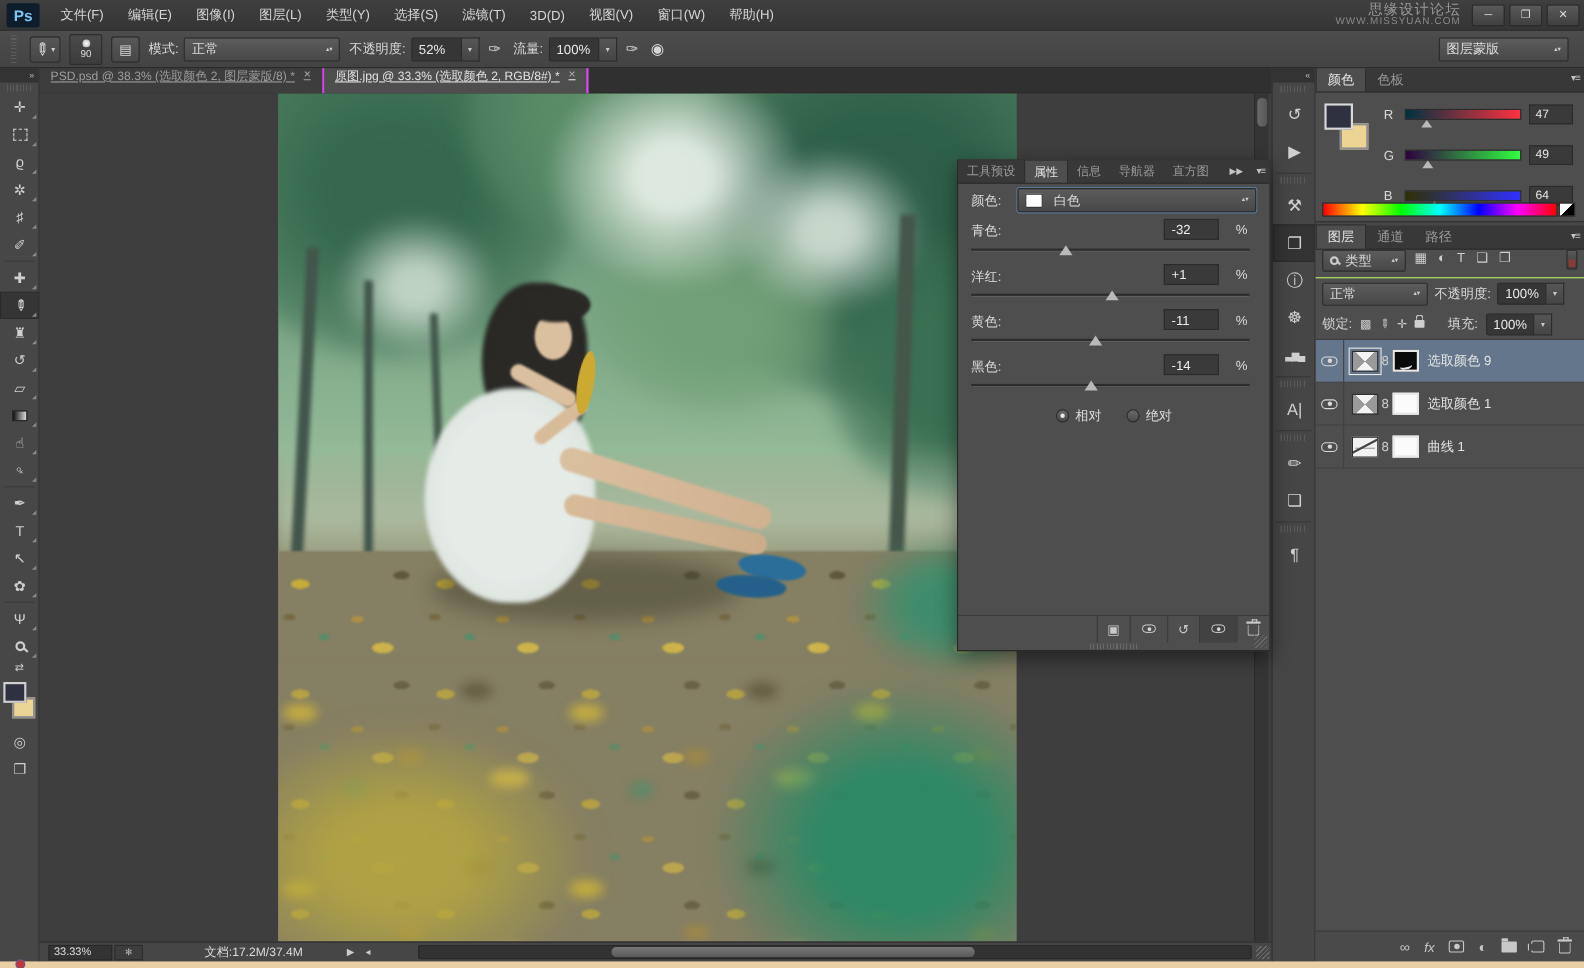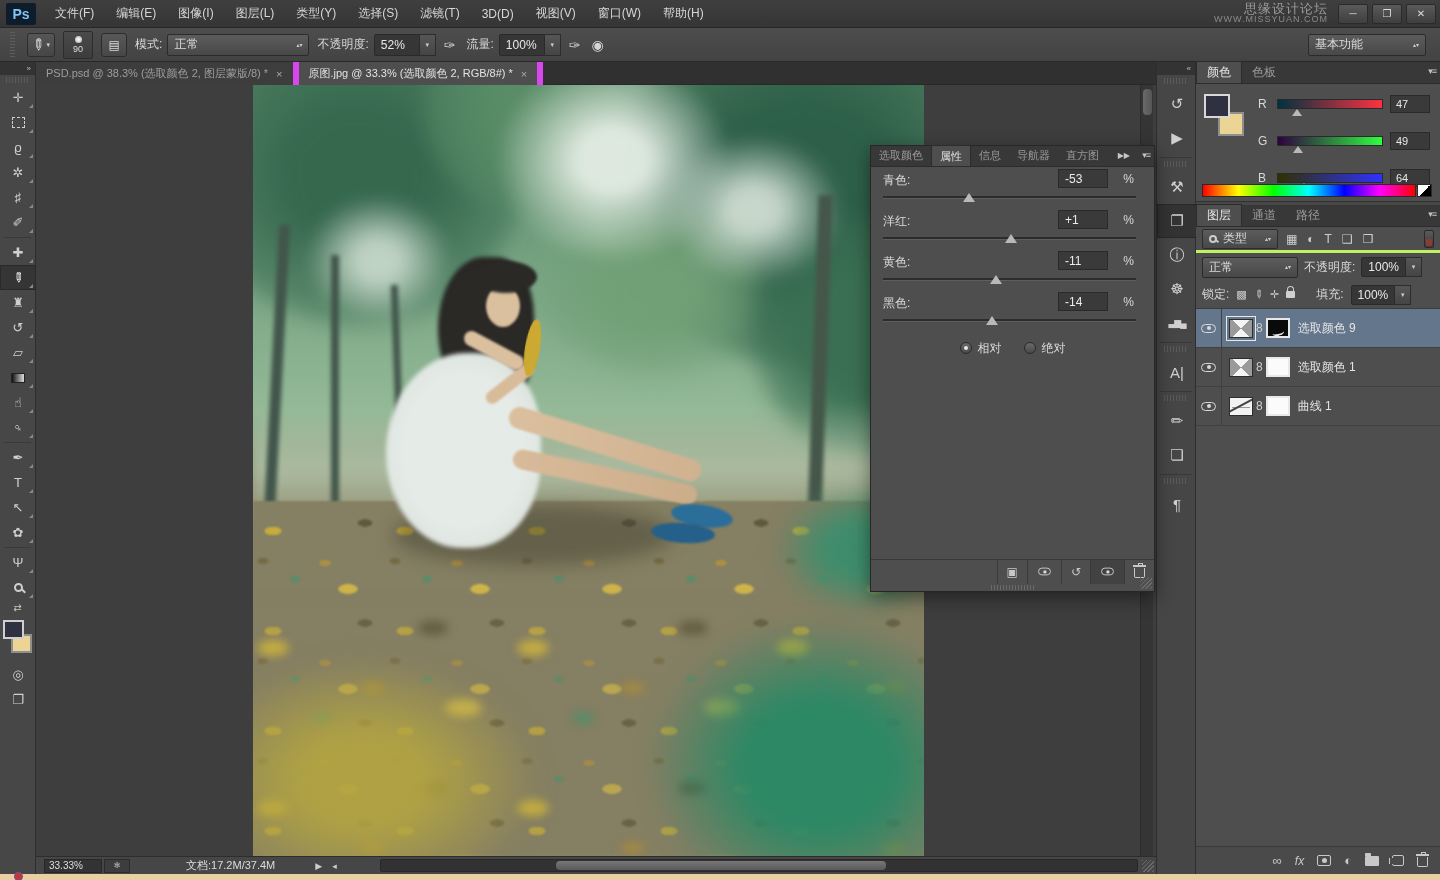--- a/index.html
+++ b/index.html
@@ -52,21 +52,21 @@
   .rot-45 { display:inline-block; transform:rotate(-45deg); }
   .rot45 { display:inline-block; transform:rotate(45deg); }
   .swatch-block { position:relative; width:36px; height:44px; margin-top:4px; }
   .fg-swatch { position:absolute; left:3px; top:2px; width:21px; height:19px; background:#2f3140; border:2px solid #cfcfcf; z-index:2; }
   .bg-swatch { position:absolute; left:11px; top:16px; width:21px; height:19px; background:#ecd494; border:2px solid #8f8f8f; z-index:1; }
   .swap-row { height:14px; display:flex; align-items:center; justify-content:center; color:#c5c5c5; font-size:10px; }
 
   
   .canvas { position:absolute; left:36px; top:62px; width:1120px; height:812px; background:#3e3e3e; }
   .tabbar { position:absolute; left:0; top:0; width:100%; height:23px; background:#303030; display:flex; border-bottom:1px solid #282828; }
-  .doc-tab { display:flex; align-items:center; gap:8px; padding:0 10px; font-size:11px; height:23px; border-right:6px solid #d946ef; }
+  .doc-tab { display:flex; gap:8px; padding:0 10px; font-size:11px; height:23px; border-right:2px solid #d946ef;text-decoration:underline; }
   .doc-tab.inactive { background:#3d3d3d; color:#9d9d9d; }
   .doc-tab.active { background:#4e4e4e; color:#e2e2e2; }
   .tab-close { font-size:11px; color:#aaa; }
   .paste { position:absolute; left:0; top:23px; right:0; bottom:18px; background:#3e3e3e; overflow:hidden; }
 
   .photo { position:absolute; left:217px; top:0; width:671px; height:771px; overflow:hidden; background:linear-gradient(180deg,#5f8d6c 0%,#7aa583 22%,#9cbf9b 42%,#968f6d 55%,#8d8165 70%,#97906f 100%); }
   .photo > div { position:absolute; }
   .p-blob { border-radius:50%; }
   .f1 { left:-60px; top:-60px; width:330px; height:300px; background:radial-gradient(#37684d 30%,rgba(55,104,77,0)); filter:blur(10px); }
   .f2 { left:170px; top:-90px; width:300px; height:230px; background:radial-gradient(#5d8f68 30%,rgba(93,143,104,0)); filter:blur(10px); }
@@ -163,21 +163,21 @@
   .cp-track { position:relative; flex:1; height:10px; border:1px solid #2a2a2a; }
   .cp-thumb { position:absolute; top:9px; width:0; height:0; border-left:5px solid transparent; border-right:5px solid transparent; border-bottom:7px solid #b9b9b9; transform:translateX(-50%); }
   .cp-val { width:40px; height:18px; background:#3a3a3a; border:1px solid #2a2a2a; display:flex; align-items:center; padding:0 5px; color:#e8e8e8; font-size:11px; }
   .track-r { background:linear-gradient(90deg,rgb(0,49,64),rgb(255,49,64)); }
   .track-g { background:linear-gradient(90deg,rgb(47,0,64),rgb(47,255,64)); }
   .track-b { background:linear-gradient(90deg,rgb(47,49,0),rgb(47,49,255)); }
   .spectrum { position:absolute; left:6px; right:24px; bottom:4px; height:13px; background:linear-gradient(90deg,#f00,#ff0,#0f0,#0ff,#00f,#f0f,#f00); border:1px solid #2a2a2a; }
   .spec-cap { position:absolute; right:8px; bottom:4px; width:15px; height:13px; border:1px solid #2a2a2a; background:linear-gradient(135deg,#fff 50%,#000 50%); }
 
   .layerspanel { position:absolute; left:0; top:143px; right:0; bottom:0; background:#4e4e4e; display:flex; flex-direction:column; }
-  .lp-filter { height:26px; display:flex; align-items:center; gap:6px; padding:0 6px; border-bottom:3px solid #bef264; }
+  .lp-filter { height:26px; display:flex; align-items:flex-start; gap:6px; padding:0 6px; border-bottom:1px solid #bef264; }
   .lp-type { width:76px; height:20px; }
   .mag { width:8px; height:8px; border:2px solid #ccc; border-radius:50%; position:relative; flex:none; }
   .mag::after { content:""; position:absolute; width:4px; height:2px; background:#ccc; right:-4px; bottom:-1px; transform:rotate(45deg); }
   .lp-ficon { font-size:12px; color:#cfcfcf; padding:0 2px; }
   .lp-toggle { margin-left:auto; width:10px; height:18px; background:linear-gradient(#5a5a5a,#3a3a3a); border:1px solid #2a2a2a; border-radius:2px; position:relative; }
   .lp-toggle::after { content:""; position:absolute; left:1px; right:1px; bottom:1px; height:7px; background:#8c3a34; border-radius:1px; }
   .lp-blend { height:28px; display:flex; align-items:center; gap:6px; padding:0 6px; }
   .blend-select { width:96px; height:21px; }
   .lp-lock { height:28px; display:flex; align-items:center; gap:7px; padding:0 6px; border-bottom:1px solid #3c3c3c; }
   .lock-ico { font-size:11px; color:#c9c9c9; }
@@ -323,21 +323,21 @@
           </div>
         <div class="mini-btn">
             <span>▾</span>
           </div>
       </div>
       <span class="ob-icon">✑</span>
       <span class="ob-icon">◉</span>
     </div>
     <div class="ob-right">
       <div class="select ws-select">
-        <span>基本功能</span>
+        <span>图层蒙版</span>
         <span class="updown">▴▾</span>
       </div>
     </div>
   </div>
 
   <div class="toolstrip">
     <div class="ts-head">»</div>
     <div class="ts-grip"></div>
     <div class="tool">
         <span>✛</span>
@@ -697,33 +697,41 @@
         <span class="ft-ico">◐</span>
         <span class="css-folder"></span>
         <span class="css-newlayer"></span>
         <span class="css-trash"></span>
       </div>
     </div>
   </div>
 
   <div class="props">
     <div class="ptabs">
-      <div class="ptab">选取颜色</div>
+      <div class="ptab">工具预设</div>
       <div class="ptab active">属性</div>
       <div class="ptab">信息</div>
       <div class="ptab">导航器</div>
       <div class="ptab">直方图</div>
       <div class="props-arrows">▶▶</div>
       <div class="pmenu">▾≡</div>
     </div>
+    <div class="pr-row">
+      <span class="pr-lbl">颜色:</span>
+      <div class="select pr-select" style="box-shadow:0 0 0 1px #5a7a9a">
+        <span class="color-chip"></span>
+        <span>白色</span>
+        <span class="updown">▴▾</span>
+      </div>
+    </div>
 
     <div class="ps-slider">
       <span class="ps-lbl">青色:</span>
       <div class="ps-val">
-          <span>-53</span>
+          <span>-32</span>
         </div>
       <span class="ps-pct">%</span>
       <div class="ps-track">
           <div class="ps-thumb" style="left:34%"></div>
         </div>
     </div>
     <div class="ps-slider">
       <span class="ps-lbl">洋红:</span>
       <div class="ps-val">
           <span>+1</span>

